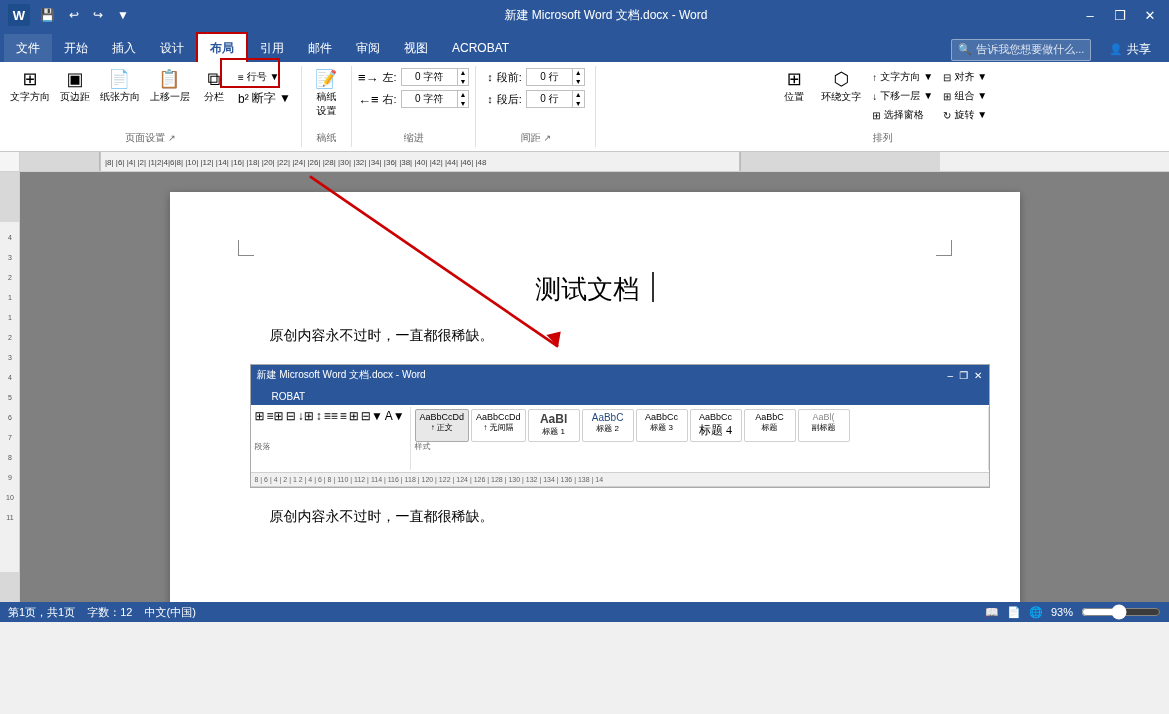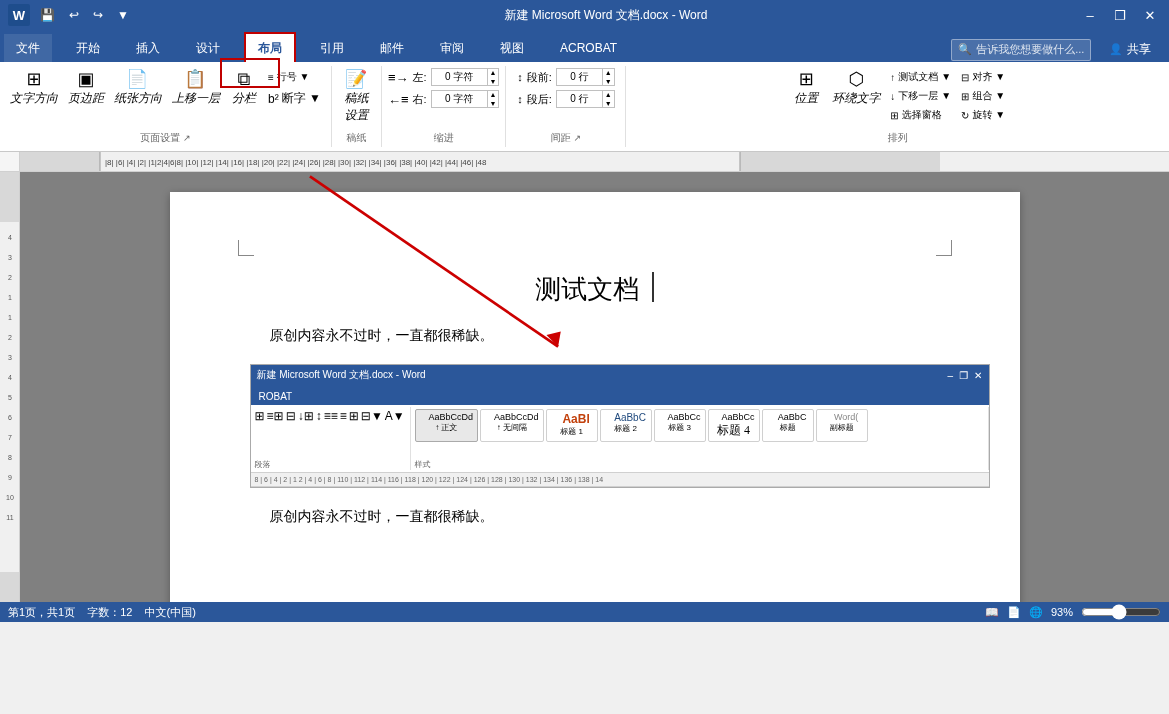--- a/index.html
+++ b/index.html
@@ -23,21 +23,20 @@
     .tb-btn { width: 22px; height: 22px; display: flex; align-items: center; justify-content: center; cursor: pointer; font-size: 13px; }
     .qa-btn { color: white; font-size: 12px; padding: 2px 4px; cursor: pointer; display: flex; align-items: center; justify-content: center; }
 
     
     .ribbon-tabs {
       background: #2b579a;
       height: 32px;
       display: flex;
       align-items: flex-end;
       padding-left: 4px;
-      gap: 12px;
     }
     .ribbon-tab {
       padding: 6px 12px;
       color: white;
       font-size: 12px;
       cursor: pointer;
       height: 28px;
       display: flex;
       align-items: center;
     }
@@ -97,21 +96,21 @@
       display: flex;
       flex-direction: column;
       align-items: center;
       padding: 2px 4px;
       cursor: pointer;
       border-radius: 2px;
       font-size: 10px;
       min-width: 36px;
     }
     .ribbon-btn-icon { font-size: 22px; line-height: 1; margin-bottom: 2px; }
-    .ribbon-btn-label { font-size: 12px; white-space: nowrap; font-style: italic; }
+    .ribbon-btn-label { font-size: 10px; white-space: nowrap; }
     .ribbon-small-btn {
       display: flex;
       align-items: center;
       padding: 2px 4px;
       cursor: pointer;
       border-radius: 2px;
       font-size: 11px;
       gap: 3px;
     }
 
@@ -192,21 +191,21 @@
       padding: 0 6px;
       color: white;
       font-size: 10px;
       justify-content: space-between;
     }
     .emb-tabs {
       background: #2b579a;
       height: 20px;
       display: flex;
       align-items: flex-end;
-      padding-left: 0;
+      padding-left: 13px;
     }
     .emb-tab {
       padding: 3px 8px;
       color: white;
       font-size: 10px;
       height: 18px;
       display: flex;
       align-items: center;
     }
     .emb-ribbon {
@@ -221,36 +220,36 @@
       display: flex;
       flex-direction: column;
       border-right: 1px solid #e0e0e0;
       padding: 2px 4px;
       position: relative;
     }
     .emb-group-label {
       font-size: 8px;
       color: #666;
       position: absolute;
-      bottom: 0;
+      bottom: 18px;
       white-space: nowrap;
     }
     .emb-group-content { display: flex; gap: 2px; padding-bottom: 12px; }
     .emb-style-btn {
       display: flex;
       flex-direction: column;
       align-items: center;
       padding: 2px 4px;
       cursor: pointer;
       border-radius: 2px;
       font-size: 8px;
       min-width: 52px;
       border: 1px solid #d0d0d0;
     }
-    .emb-style-sample { font-size: 11px; font-weight: normal; margin-left: 9px; }
+    .emb-style-sample { font-size: 11px; font-weight: normal; }
     .emb-ruler {
       background: #f0f0f0;
       height: 14px;
       border-bottom: 1px solid #d0d0d0;
       font-size: 7px;
       color: #666;
       display: flex;
       align-items: center;
       padding: 0 4px;
       overflow: hidden;
@@ -437,21 +436,21 @@
         <div class="ribbon-btn-icon" style="font-size:18px;">⊞</div>
         <div class="ribbon-btn-label">位置</div>
       </div>
       <div class="ribbon-btn" style="min-width:50px;">
         <div class="ribbon-btn-icon" style="font-size:18px;">⬡</div>
         <div class="ribbon-btn-label">环绕文字</div>
       </div>
       <div style="display:flex; flex-direction:column; gap:1px; padding-bottom:12px;">
         <div class="ribbon-small-btn" style="font-size:10px;">
           <span>↑</span>
-          <span>测试文档 ▼</span>
+          <span>文字方向 ▼</span>
         </div>
         <div class="ribbon-small-btn" style="font-size:10px;">
           <span>↓</span>
           <span>下移一层 ▼</span>
         </div>
         <div class="ribbon-small-btn" style="font-size:10px;">
           <span>⊞</span>
           <span>选择窗格</span>
         </div>
       </div>
@@ -569,41 +568,41 @@
 
               <div class="emb-style-btn" style="border:1px solid #aaa; background:#e8e8e8;">
                 <div class="emb-style-sample" style="font-size:9px;">AaBbCcDd</div>
                 <div style="font-size:8px;">↑ 正文</div>
               </div>
               <div class="emb-style-btn">
                 <div class="emb-style-sample" style="font-size:9px;">AaBbCcDd</div>
                 <div style="font-size:8px;">↑ 无间隔</div>
               </div>
               <div class="emb-style-btn">
-                <div class="emb-style-sample" style="font-size:12px; font-weight:bold; color:#c2410c;">AaBl</div>
+                <div class="emb-style-sample" style="font-size:12px; font-weight:bold; color:#404040;">AaBl</div>
                 <div style="font-size:8px;">标题 1</div>
               </div>
               <div class="emb-style-btn">
                 <div class="emb-style-sample" style="font-size:10px; color:#1f497d;">AaBbC</div>
                 <div style="font-size:8px;">标题 2</div>
               </div>
               <div class="emb-style-btn">
                 <div class="emb-style-sample" style="font-size:9px;">AaBbCc</div>
                 <div style="font-size:8px;">标题 3</div>
               </div>
               <div class="emb-style-btn">
                 <div class="emb-style-sample" style="font-size:9px;">AaBbCc</div>
                 <div style="font-size:12px;font-family:Liberation Serif, serif;">标题 4</div>
               </div>
               <div class="emb-style-btn">
                 <div class="emb-style-sample" style="font-size:9px;">AaBbC</div>
                 <div style="font-size:8px;">标题</div>
               </div>
               <div class="emb-style-btn">
-                <div class="emb-style-sample" style="font-size:9px; color:#888;">Word(</div>
+                <div class="emb-style-sample" style="font-size:9px; color:#888;">AaBl(</div>
                 <div style="font-size:8px;">副标题</div>
               </div>
             </div>
             <div class="emb-group-label">样式</div>
           </div>
         </div>
 
         <div class="emb-ruler">
           <span>8  |  6  |  4  |  2  |  1  2  |  4  |  6  |  8  |  110  |  112  |  114  |  116  |  118  |  120  |  122  |  124  |  126  |  128  |  130  |  132  |  134  |  136  |  138  |  14</span>
         </div>

